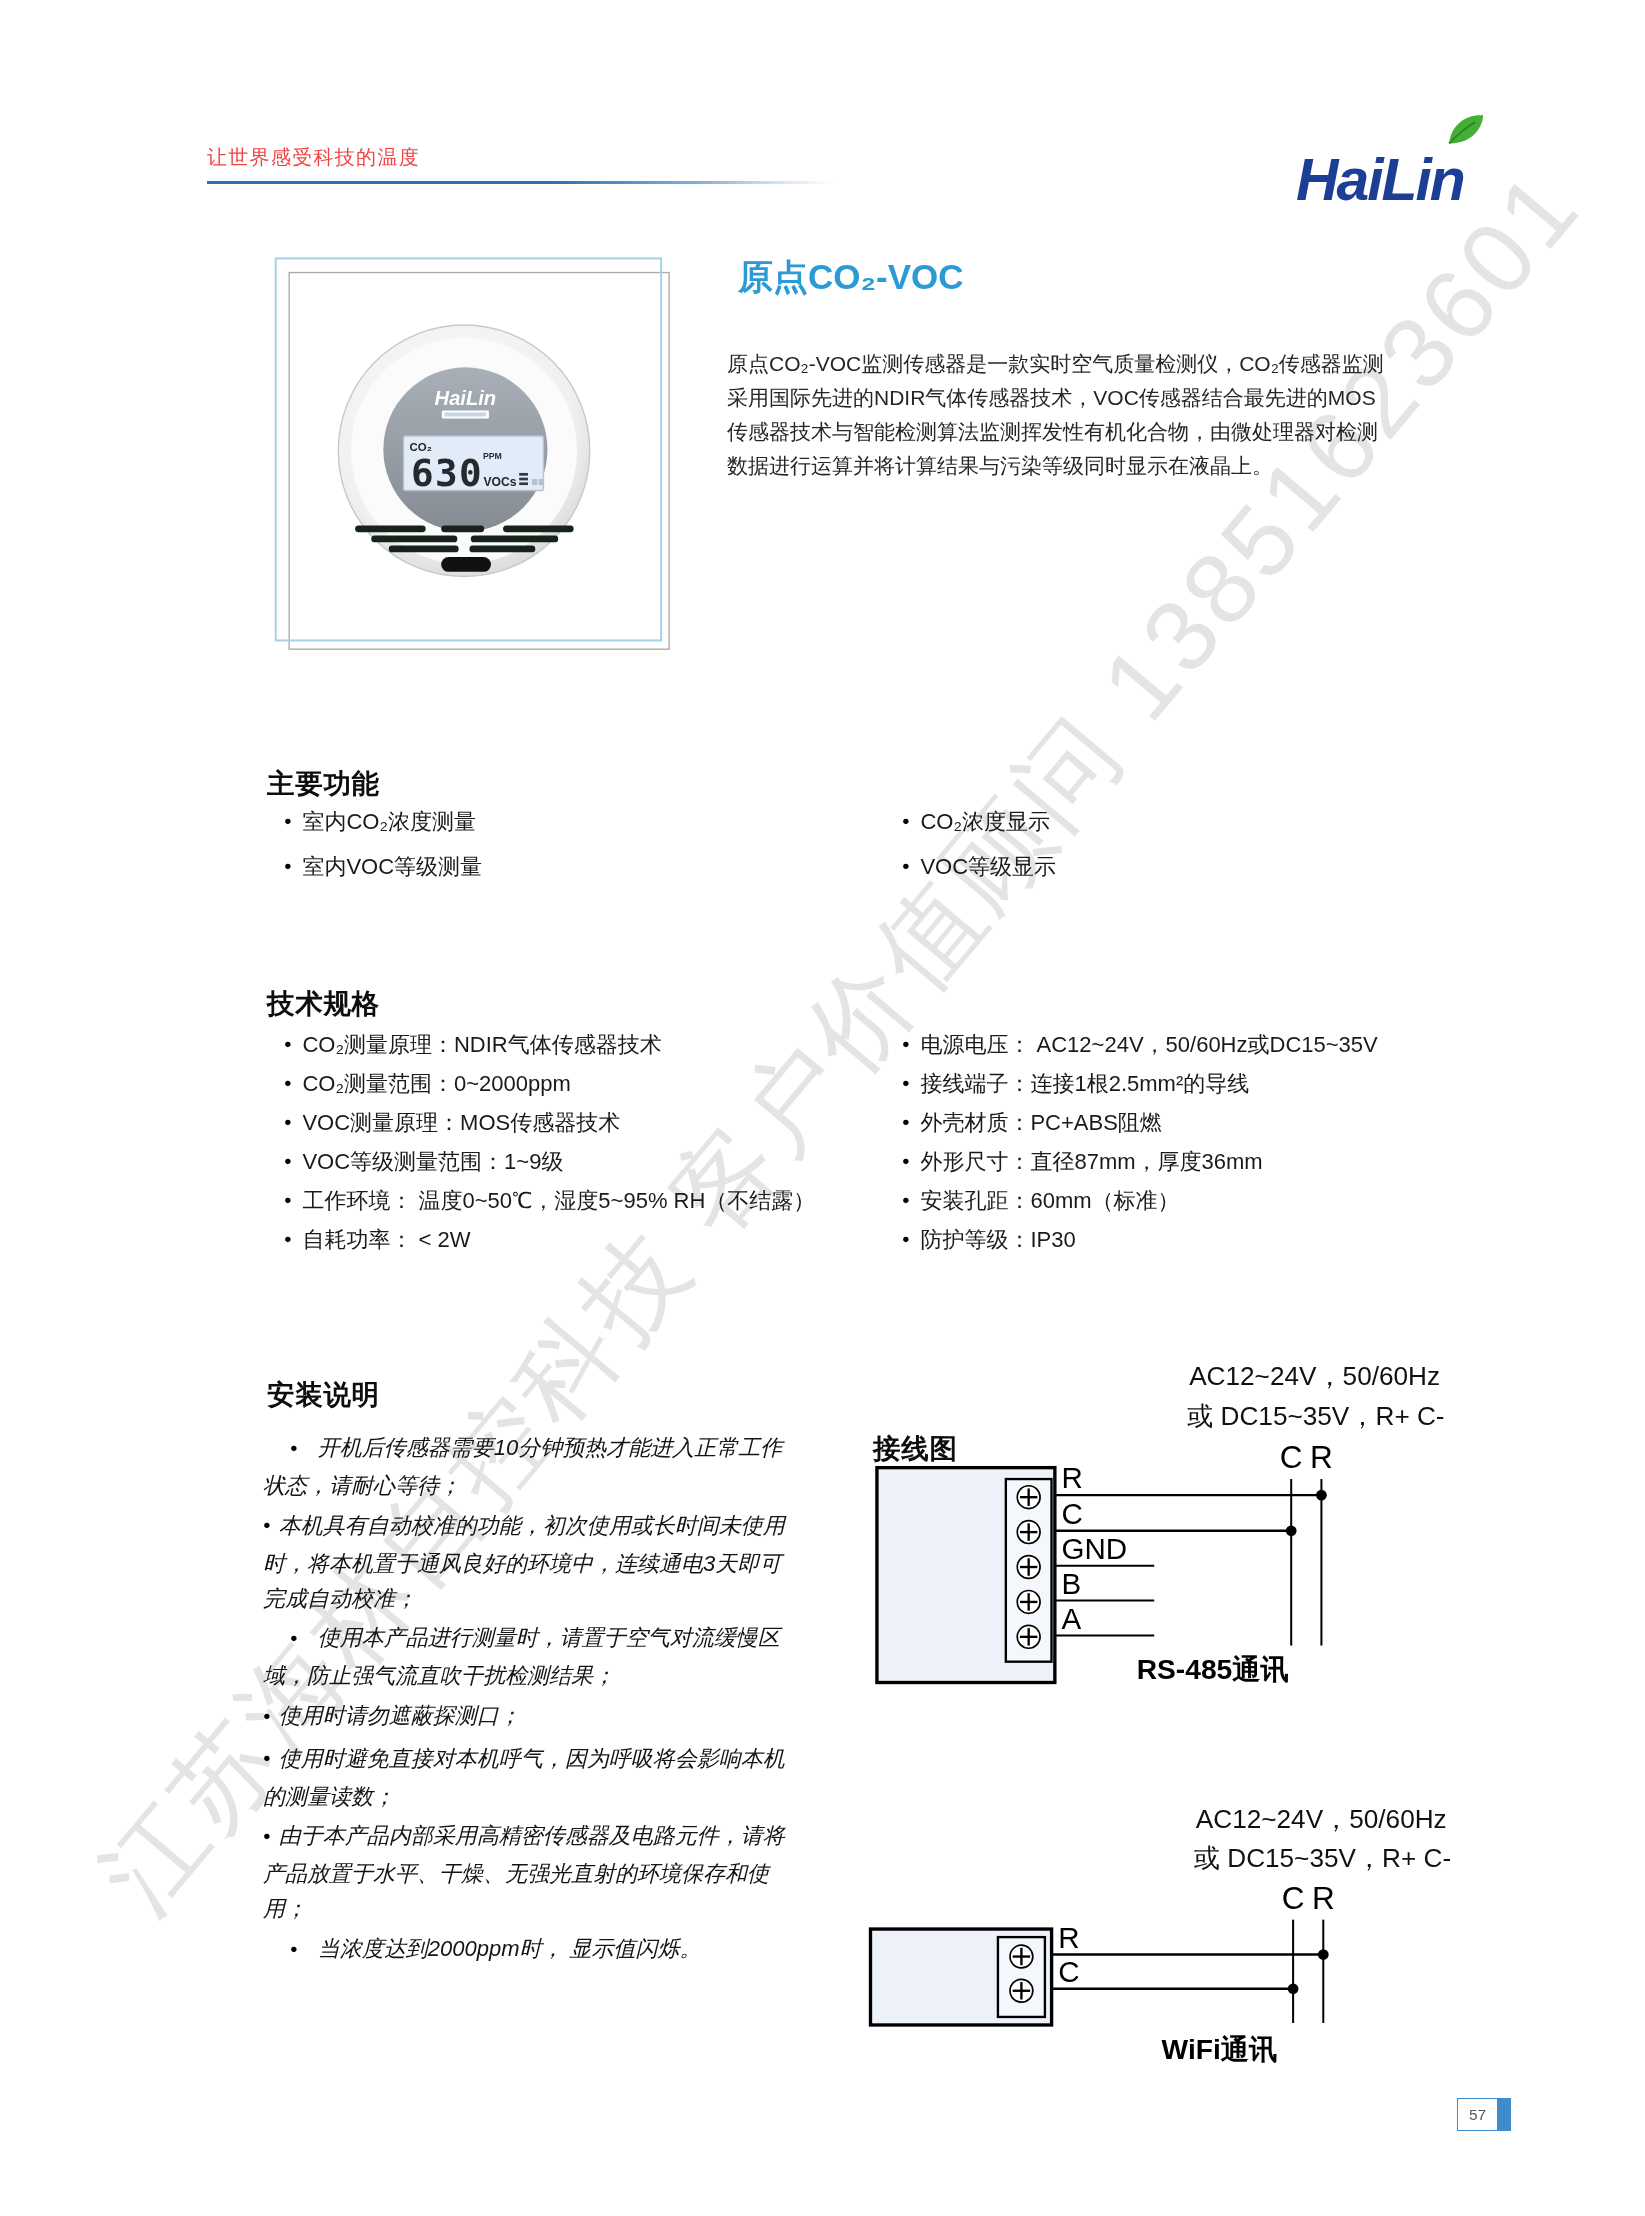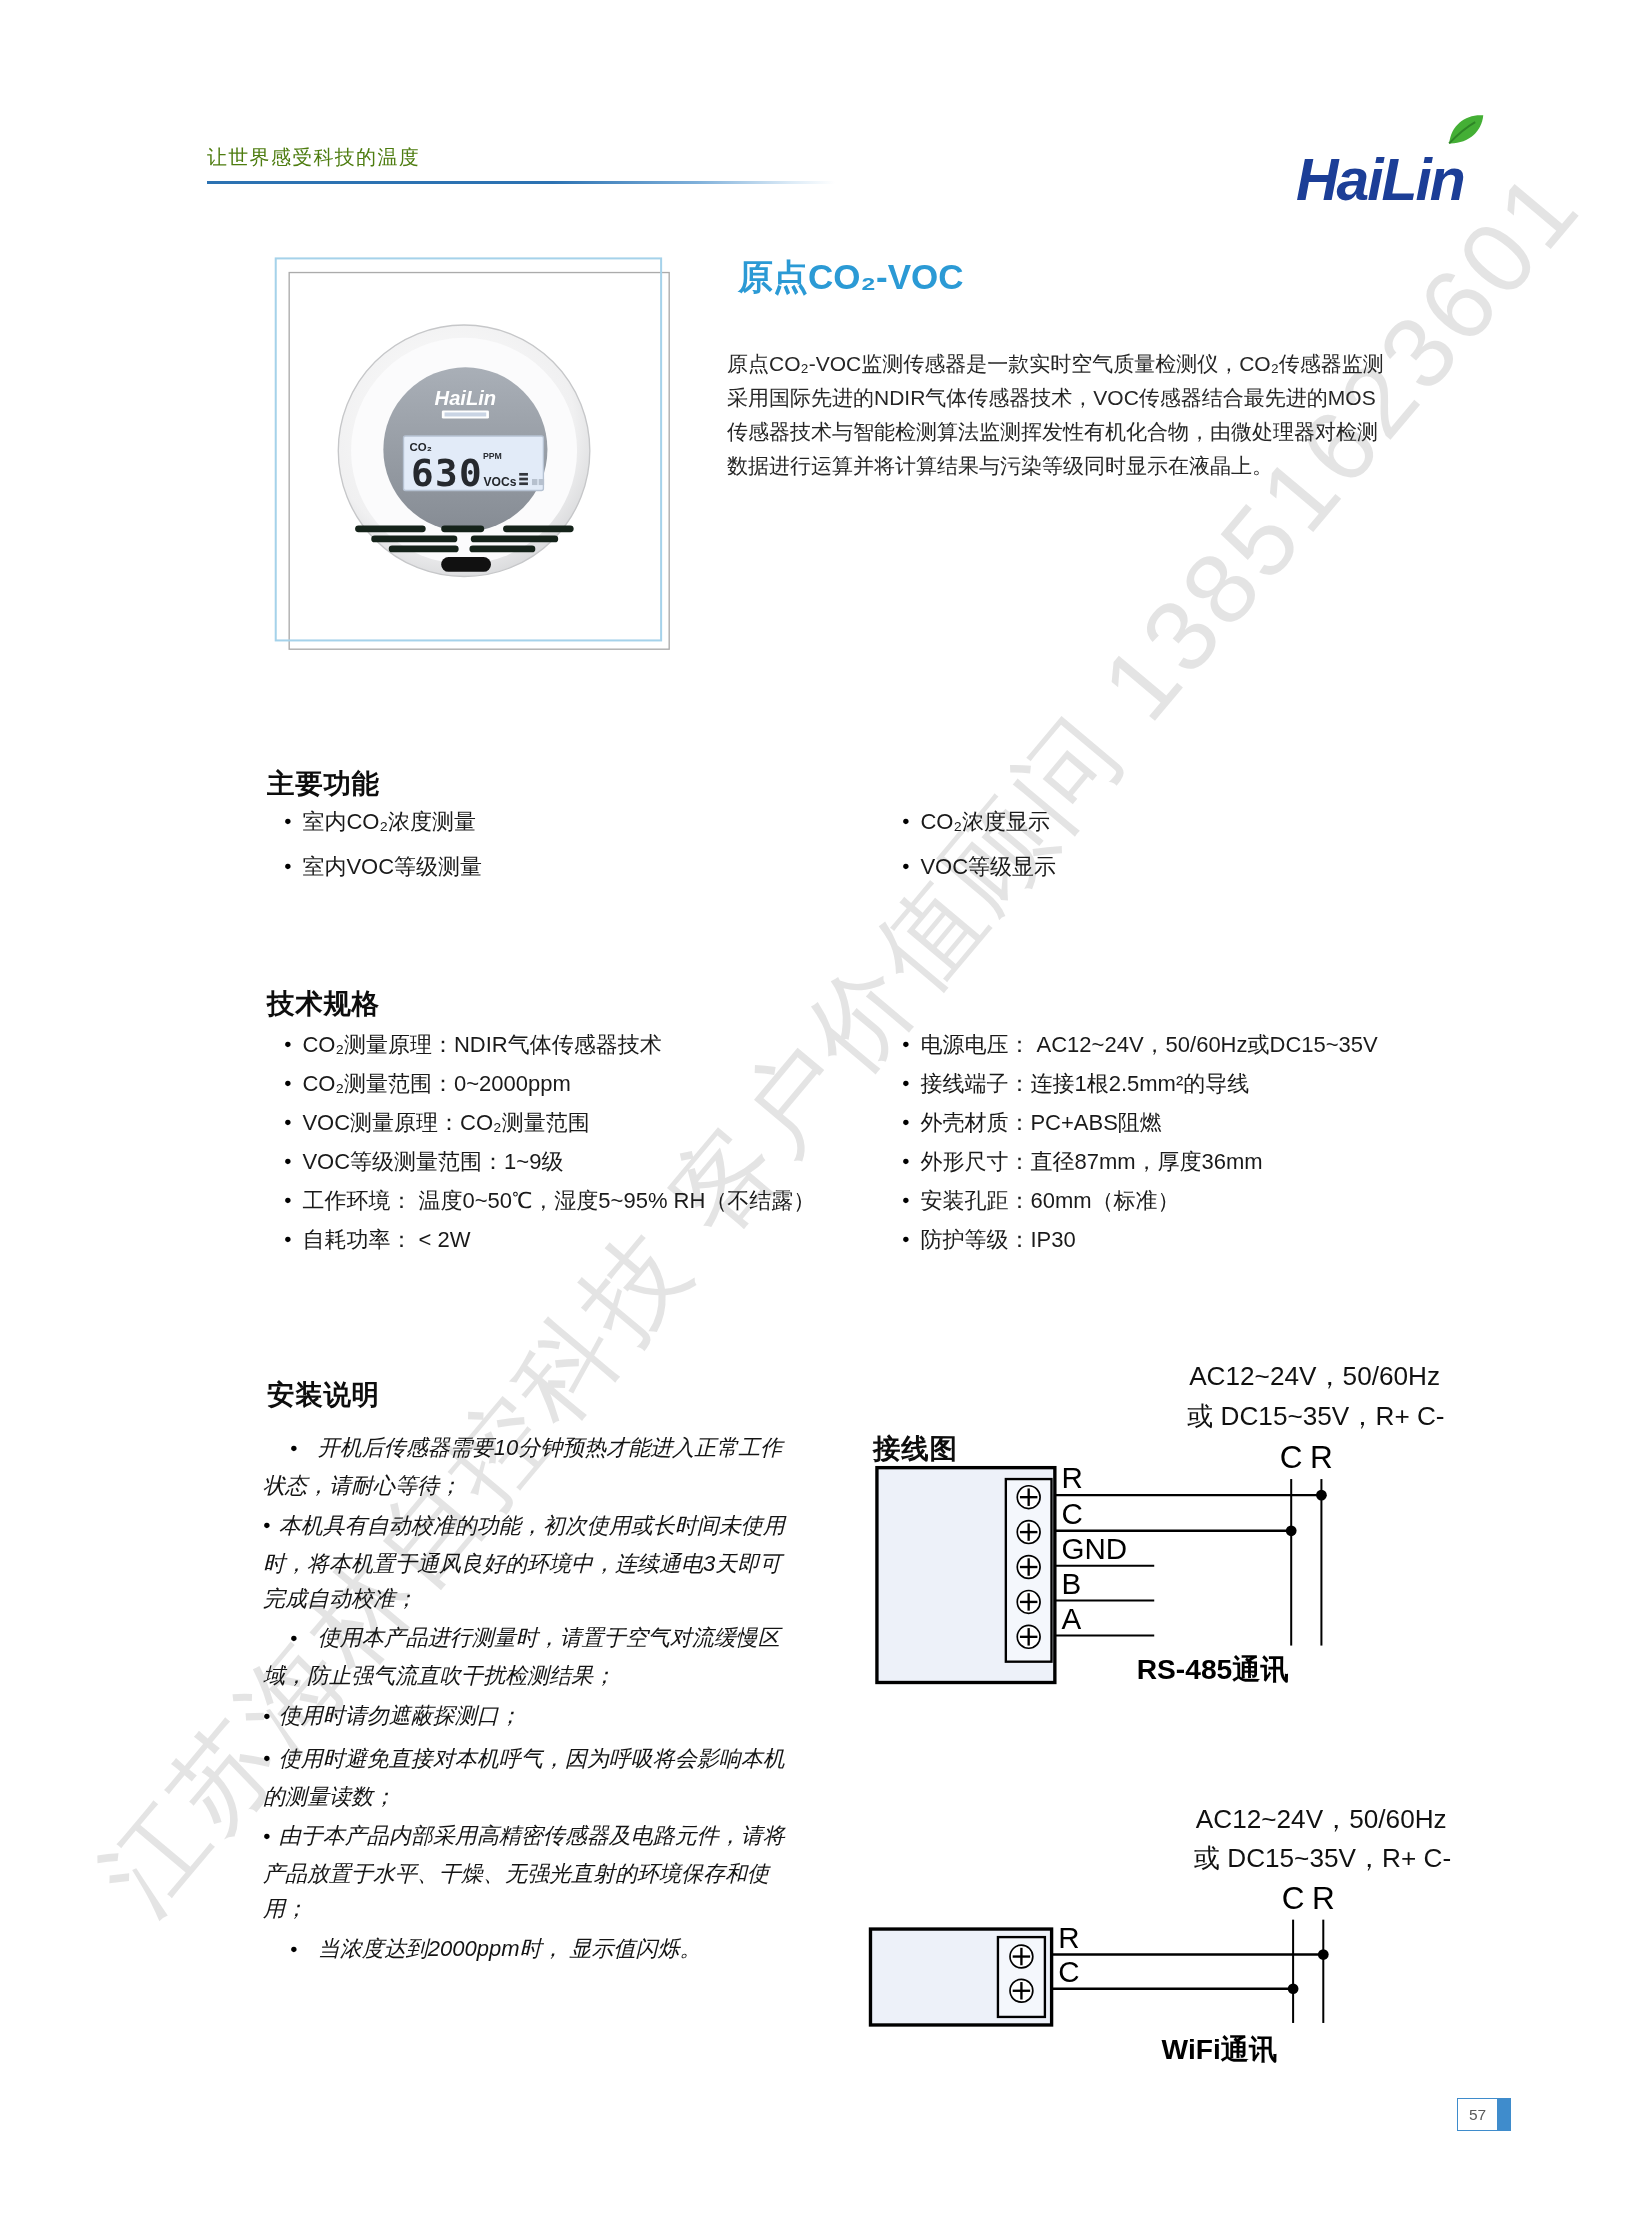--- a/index.html
+++ b/index.html
@@ -10,21 +10,21 @@
   
   .watermark{
     position:absolute;left:-322px;top:967px;width:2325px;height:148px;
     line-height:148px;text-align:center;white-space:nowrap;
     font-size:101px;letter-spacing:5.4px;color:rgba(90,90,90,0.16);
     transform:rotate(-50deg);transform-origin:center center;z-index:1;
     pointer-events:none;
   }
   .content{position:absolute;inset:0;z-index:2;}
   
-  .tagline{position:absolute;left:207px;top:144px;font-size:20px;color:#4d7c0f;letter-spacing:1.3px;}
+  .tagline{position:absolute;left:207px;top:144px;font-size:20px;color:#ef4444;letter-spacing:1.3px;}
   .header-rule{position:absolute;left:207px;top:181px;width:628px;height:3.4px;
     background:linear-gradient(to right,#2c72b2 0%,#2c72b2 55%,#7fb0da 78%,#dcebf7 93%,rgba(255,255,255,0) 100%);}
   .logo-svg{position:absolute;left:1293px;top:114px;}
   
   .figure-svg{position:absolute;left:269px;top:249px;}
   
   .prod-title{position:absolute;left:738px;top:254px;font-size:35px;font-weight:700;color:#2b9ad5;margin:0;}
   .desc{position:absolute;left:727px;top:347px;width:699px;font-size:21px;line-height:34px;color:#262626;}
   
   .sec-h{position:absolute;font-size:27.5px;font-weight:700;color:#0d0d0d;margin:0;letter-spacing:0.7px;}
@@ -159,21 +159,21 @@
       <div class="li">
           <span class="dot">●</span>
           <span>CO₂测量原理：NDIR气体传感器技术</span>
         </div>
       <div class="li">
           <span class="dot">●</span>
           <span>CO₂测量范围：0~2000ppm</span>
         </div>
       <div class="li">
           <span class="dot">●</span>
-          <span>VOC测量原理：CO₂测量范围</span>
+          <span>VOC测量原理：MOS传感器技术</span>
         </div>
       <div class="li">
           <span class="dot">●</span>
           <span>VOC等级测量范围：1~9级</span>
         </div>
       <div class="li">
           <span class="dot">●</span>
           <span>工作环境： 温度0~50℃，湿度5~95% RH（不结露）</span>
         </div>
       <div class="li">

